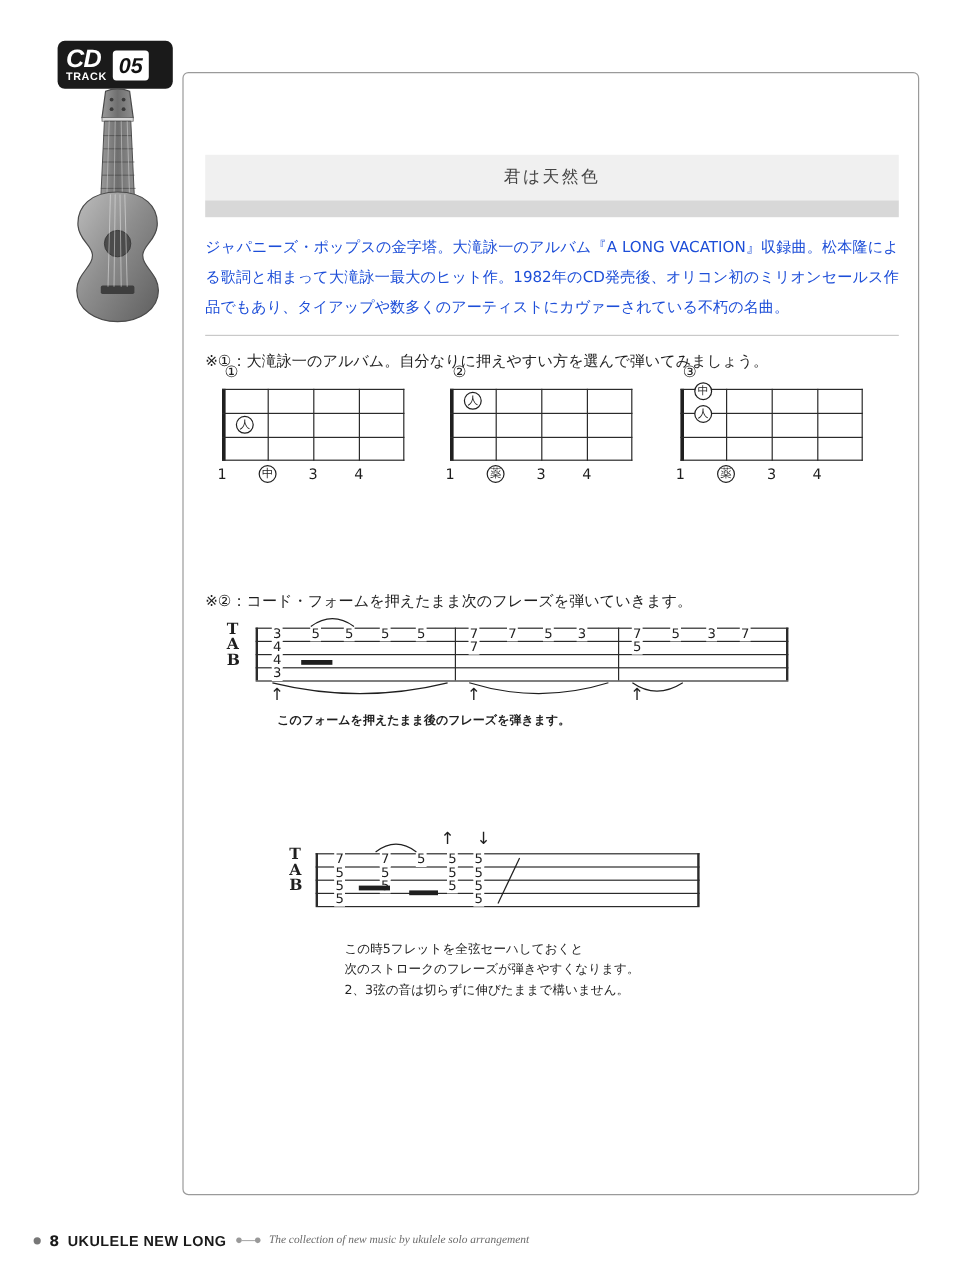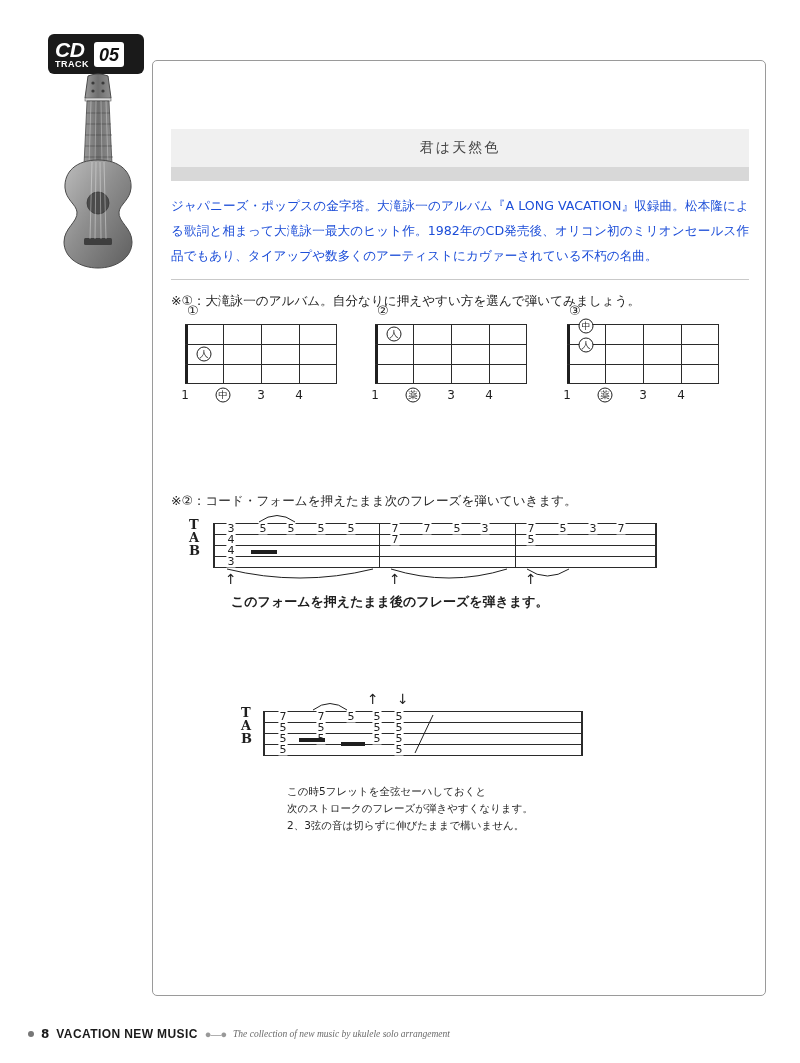--- a/index.html
+++ b/index.html
@@ -120,21 +120,21 @@
     position:absolute;font-family:"DejaVu Serif", serif;font-weight:bold;
     font-size:13px;line-height:11px;color:#1f1f1f;
   }
   .tnum{
     position:absolute;font-family:"DejaVu Sans", sans-serif;font-size:11px;color:#1f1f1f;
     transform:translate(-50%,-50%);background:#fff;padding:0 1px;
   }
   .beam{position:absolute;height:4px;background:#1f1f1f;}
   .arrow-up{position:absolute;font-size:14px;font-family:"DejaVu Sans", sans-serif;color:#1f1f1f;}
   .cap{
-    position:absolute;font-family:Liberation Mono, monospace;font-size:13px;
+    position:absolute;font-family:Liberation Sans, sans-serif;font-size:10px;
     color:#1f1f1f;font-weight:bold;line-height:1.55;white-space:pre-line;
   }
   .cap-plain{
     position:absolute;font-family:"DejaVu Sans", sans-serif;font-size:10.5px;
     color:#1f1f1f;line-height:1.6;white-space:pre-line;
   }
 
   
   .footer{
     position:absolute;left:28px;bottom:22px;display:flex;align-items:center;gap:7px;
@@ -415,18 +415,18 @@
       <div class="cap-plain" style="left:24px;top:72px;">この時5フレットを全弦セーハしておくと
 次のストロークのフレーズが弾きやすくなります。
 2、3弦の音は切らずに伸びたままで構いません。</div>
     </div>
 
   </div>
 
   <div class="footer">
     <span class="dot"></span>
     <span class="pageno">8</span>
-    <span class="bookname">VACATION NEW MUSIC</span>
+    <span class="bookname">UKULELE NEW LONG</span>
     <span class="sep">●—●</span>
     <span class="tagline">The collection of new music by ukulele solo arrangement</span>
   </div>
 
 </div>
 
 </body></html>

